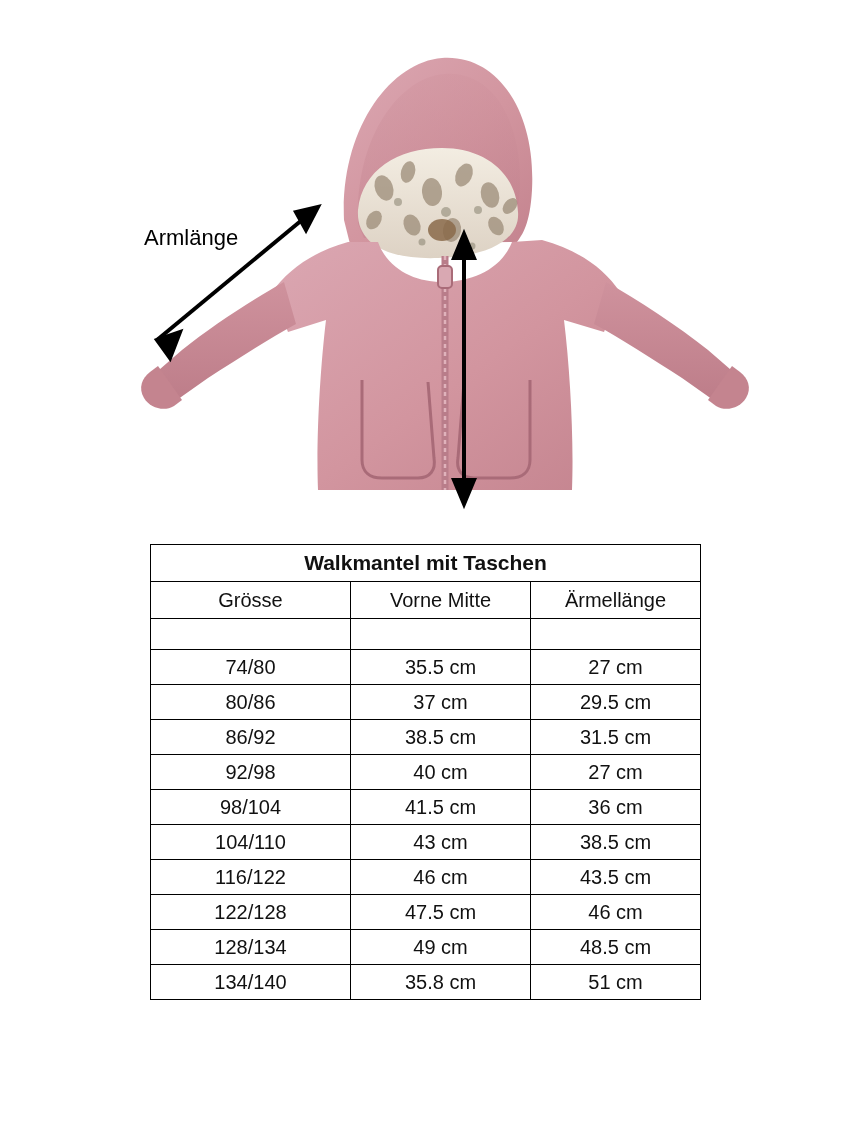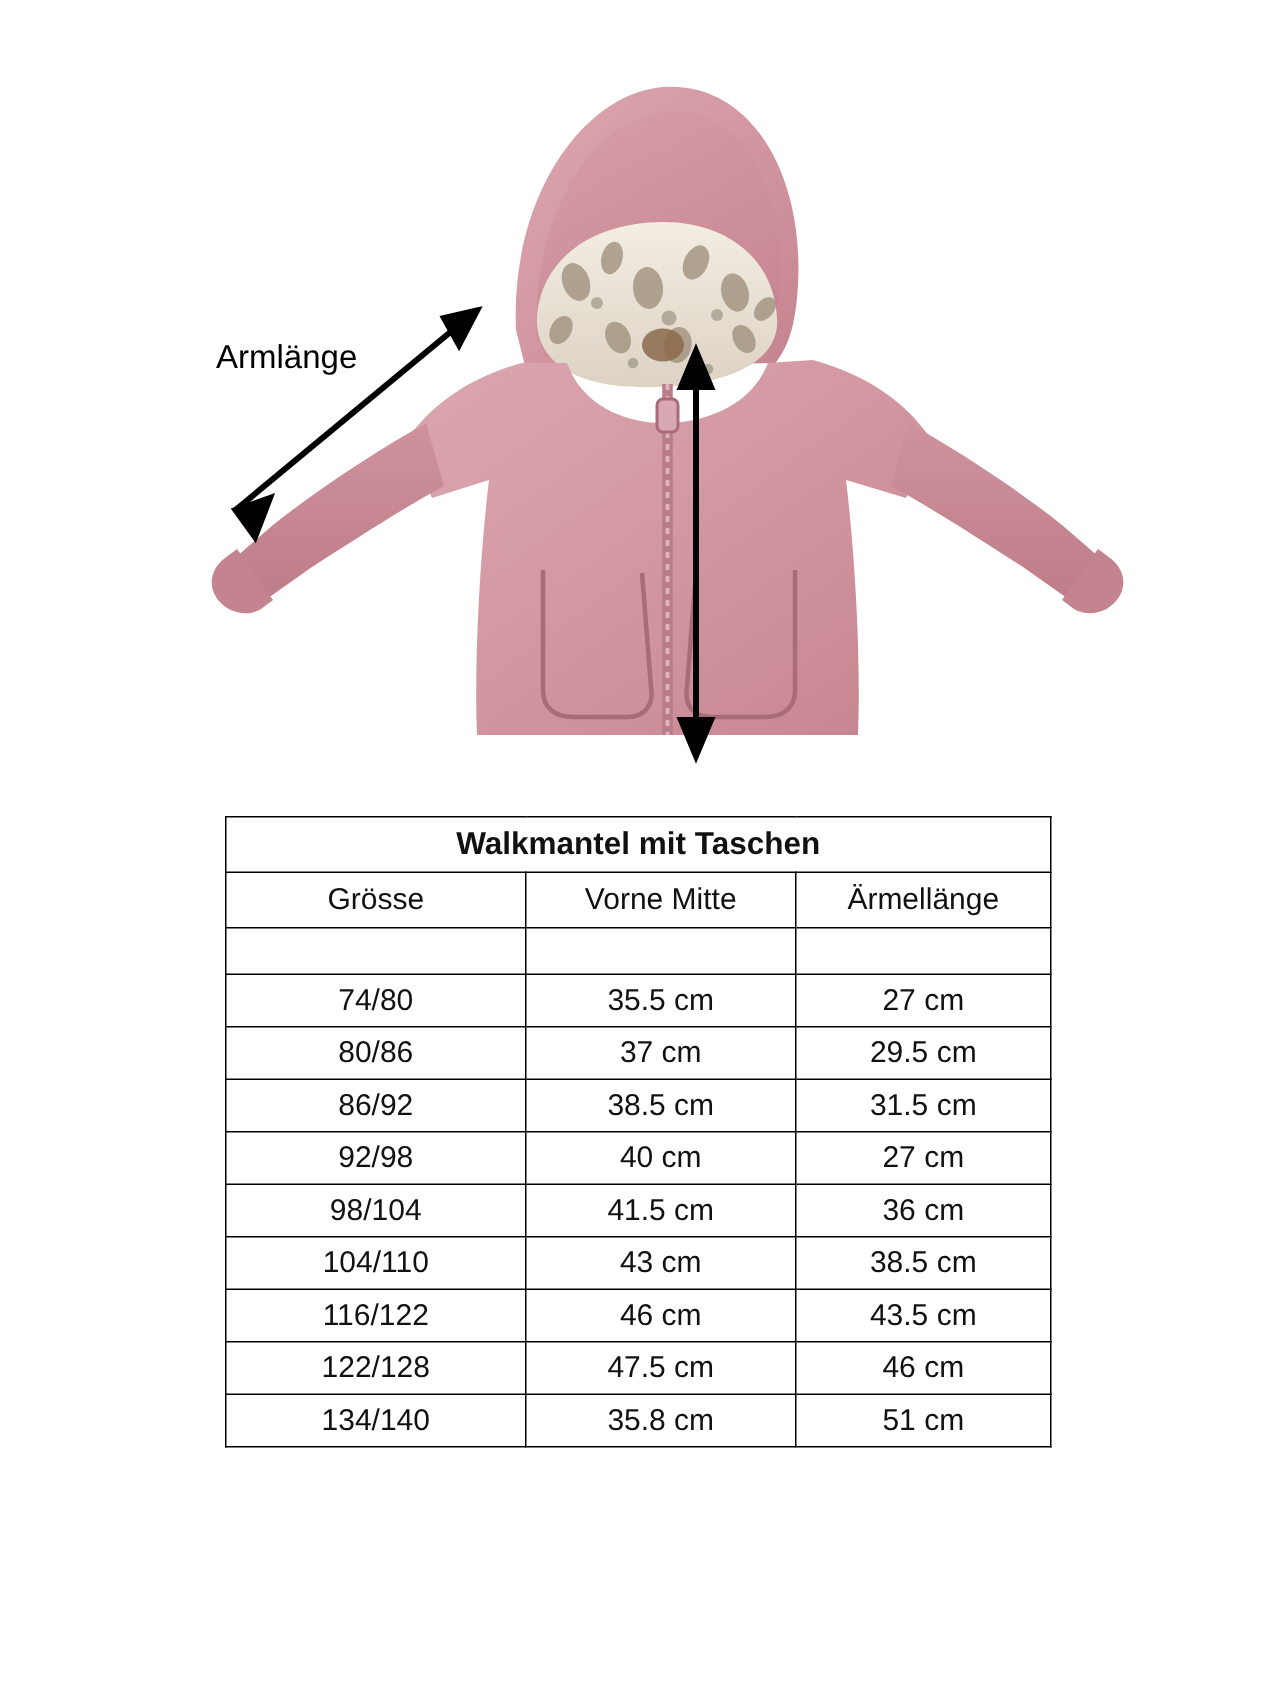--- a/index.html
+++ b/index.html
@@ -244,19 +244,24 @@
           <td>116/122</td>
           <td>46 cm</td>
           <td>43.5 cm</td>
         </tr>
       <tr>
           <td>122/128</td>
           <td>47.5 cm</td>
           <td>46 cm</td>
         </tr>
       <tr>
+          <td>128/134</td>
+          <td>49 cm</td>
+          <td>48.5 cm</td>
+        </tr>
+      <tr>
           <td>134/140</td>
           <td>35.8 cm</td>
           <td>51 cm</td>
         </tr>
     </tbody>
   </table>
 </div>
 
 </body></html>

